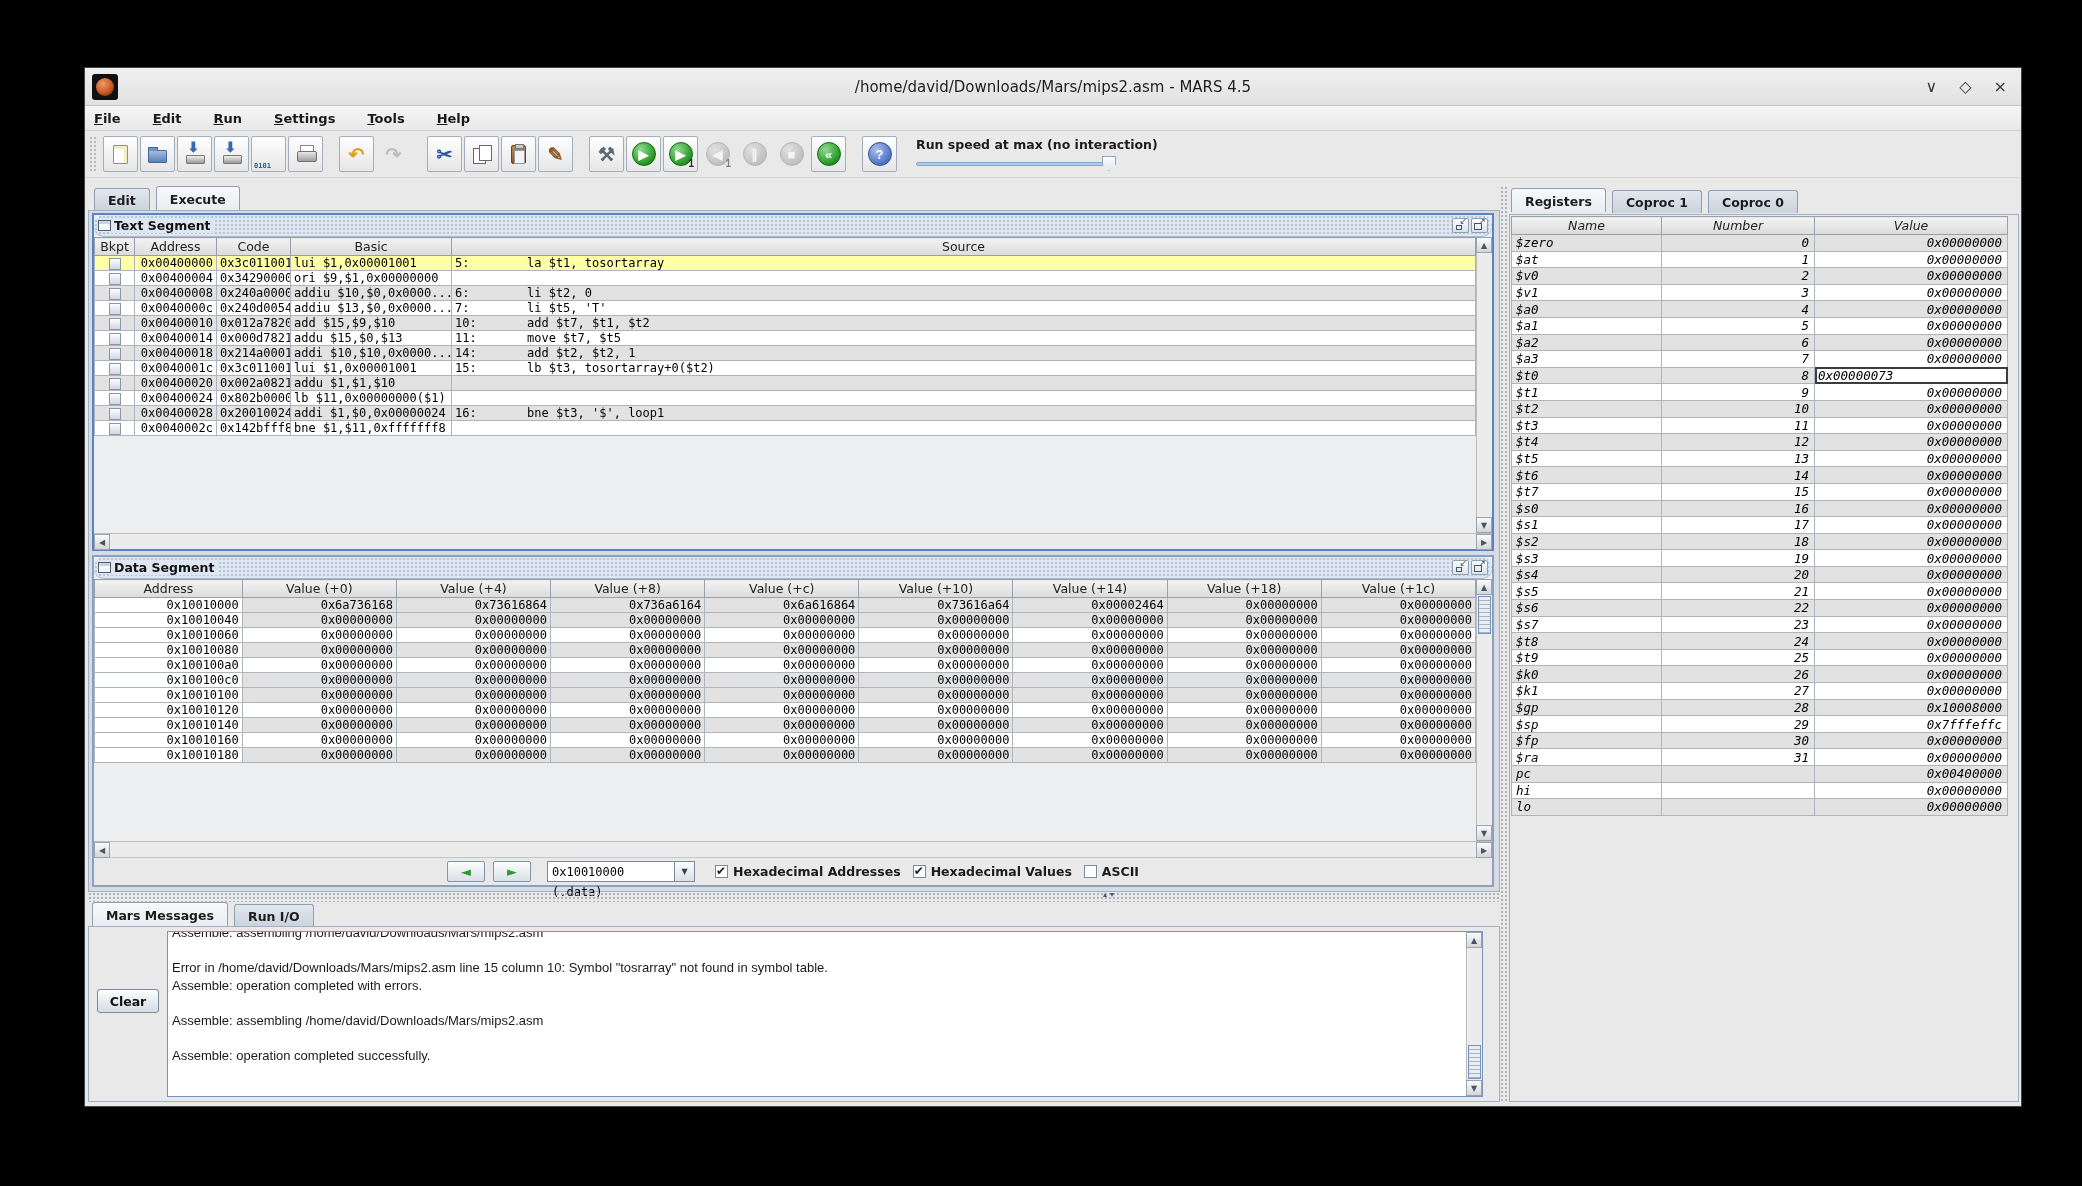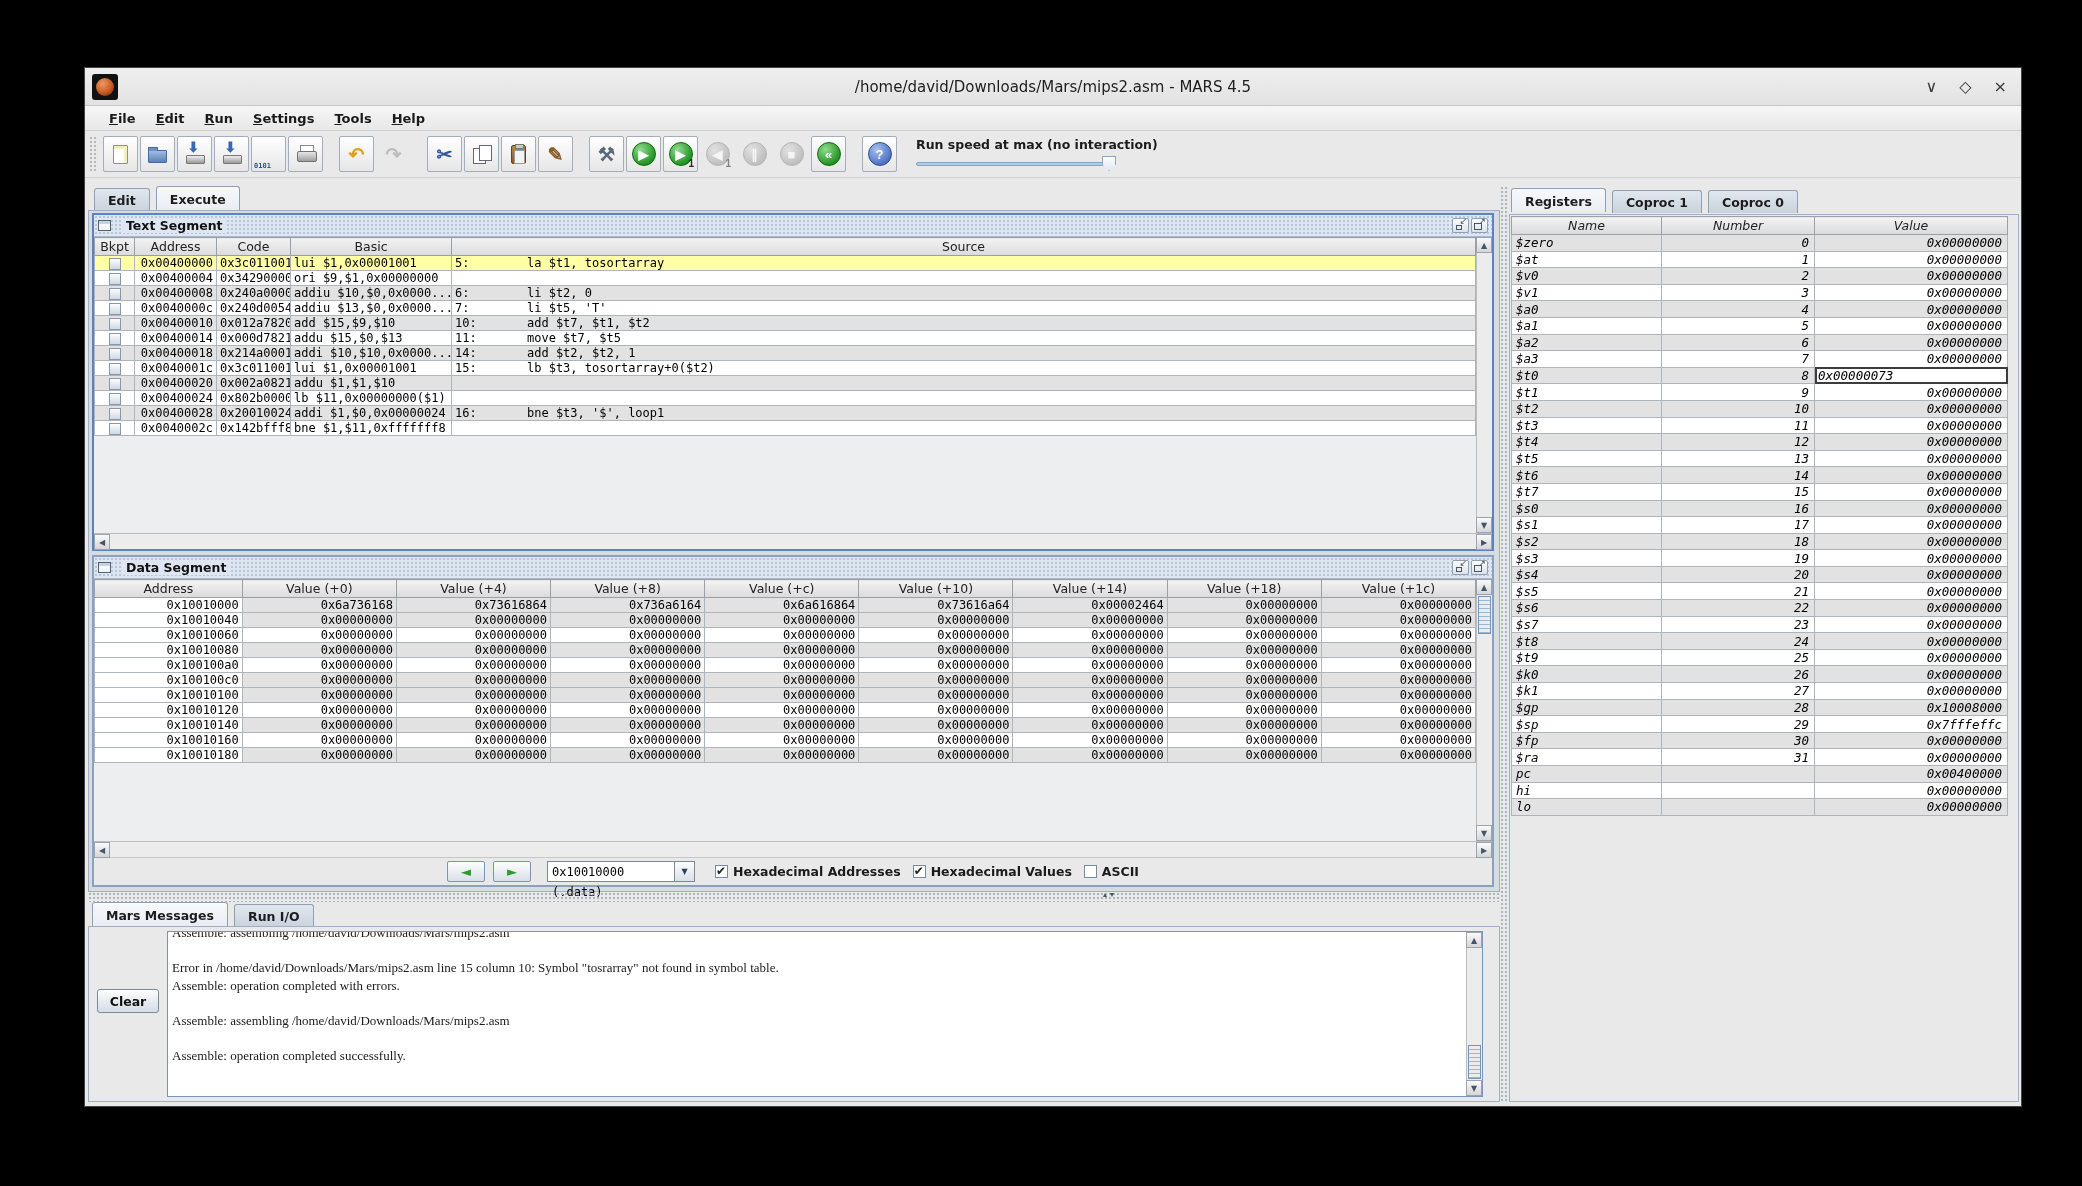--- a/index.html
+++ b/index.html
@@ -10,21 +10,21 @@
   
   .titlebar { position:absolute; left:0; top:0; right:0; height:38px; background:linear-gradient(#efefef,#e2e2e2); border-bottom:1px solid #c4c4c4; }
   .app-icon { position:absolute; left:7px; top:6px; width:26px; height:26px; background:#111; border-radius:3px; }
   .app-icon::after { content:""; position:absolute; left:4px; top:4px; width:18px; height:18px; border-radius:50%;
     background:radial-gradient(circle at 38% 32%, #ef9a66, #c75a22 55%, #5f2a0a 95%); }
   .win-title { position:absolute; left:0; right:0; top:0; height:38px; line-height:38px; text-align:center; font-size:15px; color:#1d1d1d; }
   .win-controls { position:absolute; right:14px; top:0; height:38px; display:flex; align-items:center; gap:22px; }
   .win-btn { font-size:16px; color:#3a3a3a; line-height:1; cursor:default; }
 
   
-  .menubar { position:absolute; left:0; top:38px; right:0; height:25px; background:linear-gradient(#f6f6f6,#e8e8e8); border-bottom:1px solid #cfcfcf; padding-left:24px; display:flex; align-items:center; gap:20px; }
+  .menubar { position:absolute; left:0; top:38px; right:0; height:25px; background:linear-gradient(#f6f6f6,#e8e8e8); border-bottom:1px solid #cfcfcf; padding-left:9px; display:flex; align-items:center; gap:32px; }
   .menu-item { display:inline-block; font-weight:bold; font-size:13px; color:#1a1a1a; }
   .menu-item::first-letter { text-decoration:underline; }
 
   
   .toolbar { position:absolute; left:0; top:63px; right:0; height:47px; background:#e9e9e9; border-bottom:1px solid #d2d2d2; display:flex; align-items:center; padding-left:4px; }
   .tb-handle { width:9px; height:36px; margin-right:4px;
      background-image:radial-gradient(#b9b9b9 1px, transparent 1.1px); background-size:4px 4px; }
   .tb-gap { width:14px; height:1px; }
   .tb-btn { position:relative; width:35px; height:36px; margin:0 1px; background:linear-gradient(#ffffff,#e6e6e6); border:1px solid #a2aebc; border-radius:2px; display:flex; align-items:center; justify-content:center; }
   .tb-btn.disabled { background:transparent; border-color:transparent; opacity:.55; }
@@ -69,22 +69,22 @@
   
   .tab { display:inline-block; padding:4px 13px 3px; border:1px solid #8fa0b5; border-bottom:none; border-radius:3px 3px 0 0; background:linear-gradient(#e2e7ee,#c9d2dd); font-weight:bold; font-size:12.5px; color:#1c1c1c; margin-right:1px; position:relative; top:1px; }
   .tab.sel { background:linear-gradient(#f7f9fb,#e9edf2); padding-top:5px; top:0; z-index:2; }
   .tabs-row { height:24px; padding-left:6px; }
 
   
   .execute-pane { position:absolute; left:0; top:24px; width:100%; height:682px; background:#d8dbdf; border:1px solid #9fb0c4; }
   .frame { position:absolute; left:3px; width:calc(100% - 8px); display:flex; flex-direction:column; background:#eceef0; }
   .text-frame { top:2px; height:338px; border:2px solid #5b82c4; }
   .data-frame { top:344px; height:332px; border:2px solid #8ba1c2; }
-  .frame-title { height:22px; flex:0 0 22px; display:flex; align-items:center; padding:8px 4px; gap:12px;
-     background-color:#dde6f1; background-image:radial-gradient(#b7c5d8 0.8px, transparent 0.9px); background-size:4px 4px; border-bottom:1px solid #a8b8cc; }
+  .frame-title { height:22px; flex:0 0 22px; display:flex; align-items:center; padding:8px 4px; gap:0;
+     background-color:#dde6f1; background-image:radial-gradient(#b7c5d8 0.8px, transparent 0.9px); background-size:4px 4px; border-bottom:1px solid #a8b8cc;border-radius:10px; }
   .ftitle-icon { width:13px; height:11px; border:1px solid #55606e; background:linear-gradient(#fff,#eef2f8); box-shadow:inset 0 3px 0 #c6d3e4; }
   .ftitle-text { font-weight:bold; font-size:12.5px; color:#111; background:#dde6f1; padding:0 3px; }
   .ifr-btns { margin-left:auto; display:flex; gap:2px; }
   .ifr-btn { position:relative; width:17px; height:15px; background:linear-gradient(#fdfdfd,#dbe2ea); border:1px solid #8fa0b5; border-radius:2px; }
   .ifr-btn .sq { position:absolute; left:3px; bottom:2px; width:6px; height:5px; border:1px solid #4a5564; }
   .ifr-btn .arr { position:absolute; right:1px; top:-3px; font-size:9px; color:#4a5564; }
   .ifr-btn.mx .sq { left:2px; bottom:2px; width:8px; height:7px; }
 
   
   table { border-collapse:collapse; table-layout:fixed; }
@@ -128,21 +128,21 @@
 
   
   .hsplitter { position:absolute; left:0; top:706px; width:100%; height:10px;
       background-image:radial-gradient(#aeb4bc 0.8px, transparent 0.9px); background-size:4px 4px; }
   .split-arrows { position:absolute; left:1015px; top:-2px; font-size:8px; color:#46566a; letter-spacing:3px; }
   .messages-pane { position:absolute; left:0; top:716px; width:100%; bottom:0; }
   .msg-tabs { height:24px; padding-left:4px; }
   .msg-body { position:absolute; left:0; top:24px; right:0; bottom:0; background:#e9e9e9; border:1px solid #9fb0c4; }
   .clear-btn { position:absolute; left:8px; top:62px; width:62px; height:24px; background:linear-gradient(#fdfdfd,#d4dce6); border:1px solid #7a8a9c; border-radius:3px; font-weight:bold; font-size:12.5px; color:#111; display:flex; align-items:center; justify-content:center; }
   .msg-textarea { position:absolute; left:78px; top:4px; right:16px; bottom:4px; background:#fff; border:1px solid #7a93b8; overflow:hidden; }
-  .msg-pre { font-family:Liberation Serif, serif; font-size:13px; line-height:17.5px; color:#1a1a1a; margin:-8px 0 0 4px; white-space:pre; }
+  .msg-pre { font-family:Liberation Sans, sans-serif; font-size:13px; line-height:17.5px; color:#1a1a1a; margin:-8px 0 0 4px; white-space:pre; }
   .msg-vscroll { position:absolute; top:0; right:0; width:16px; bottom:0; background:#ececec; border-left:1px solid #bcbcbc; }
 
   
   .reg-tabs { height:26px; padding-left:2px; }
   .reg-table-wrap { position:absolute; left:0; top:26px; right:0; bottom:0; background:#e9e9e9; border:1px solid #9fb0c4; padding:1px;font-style:italic; }
   .reg-table { width:496px; }
   .reg-table th { height:18px; }
   .reg-table td { height:16.6px; font-size:12.5px; }
   .r-name { text-align:left; padding-left:4px; }
   .r-num, .r-val { text-align:right; padding-right:5px; }

